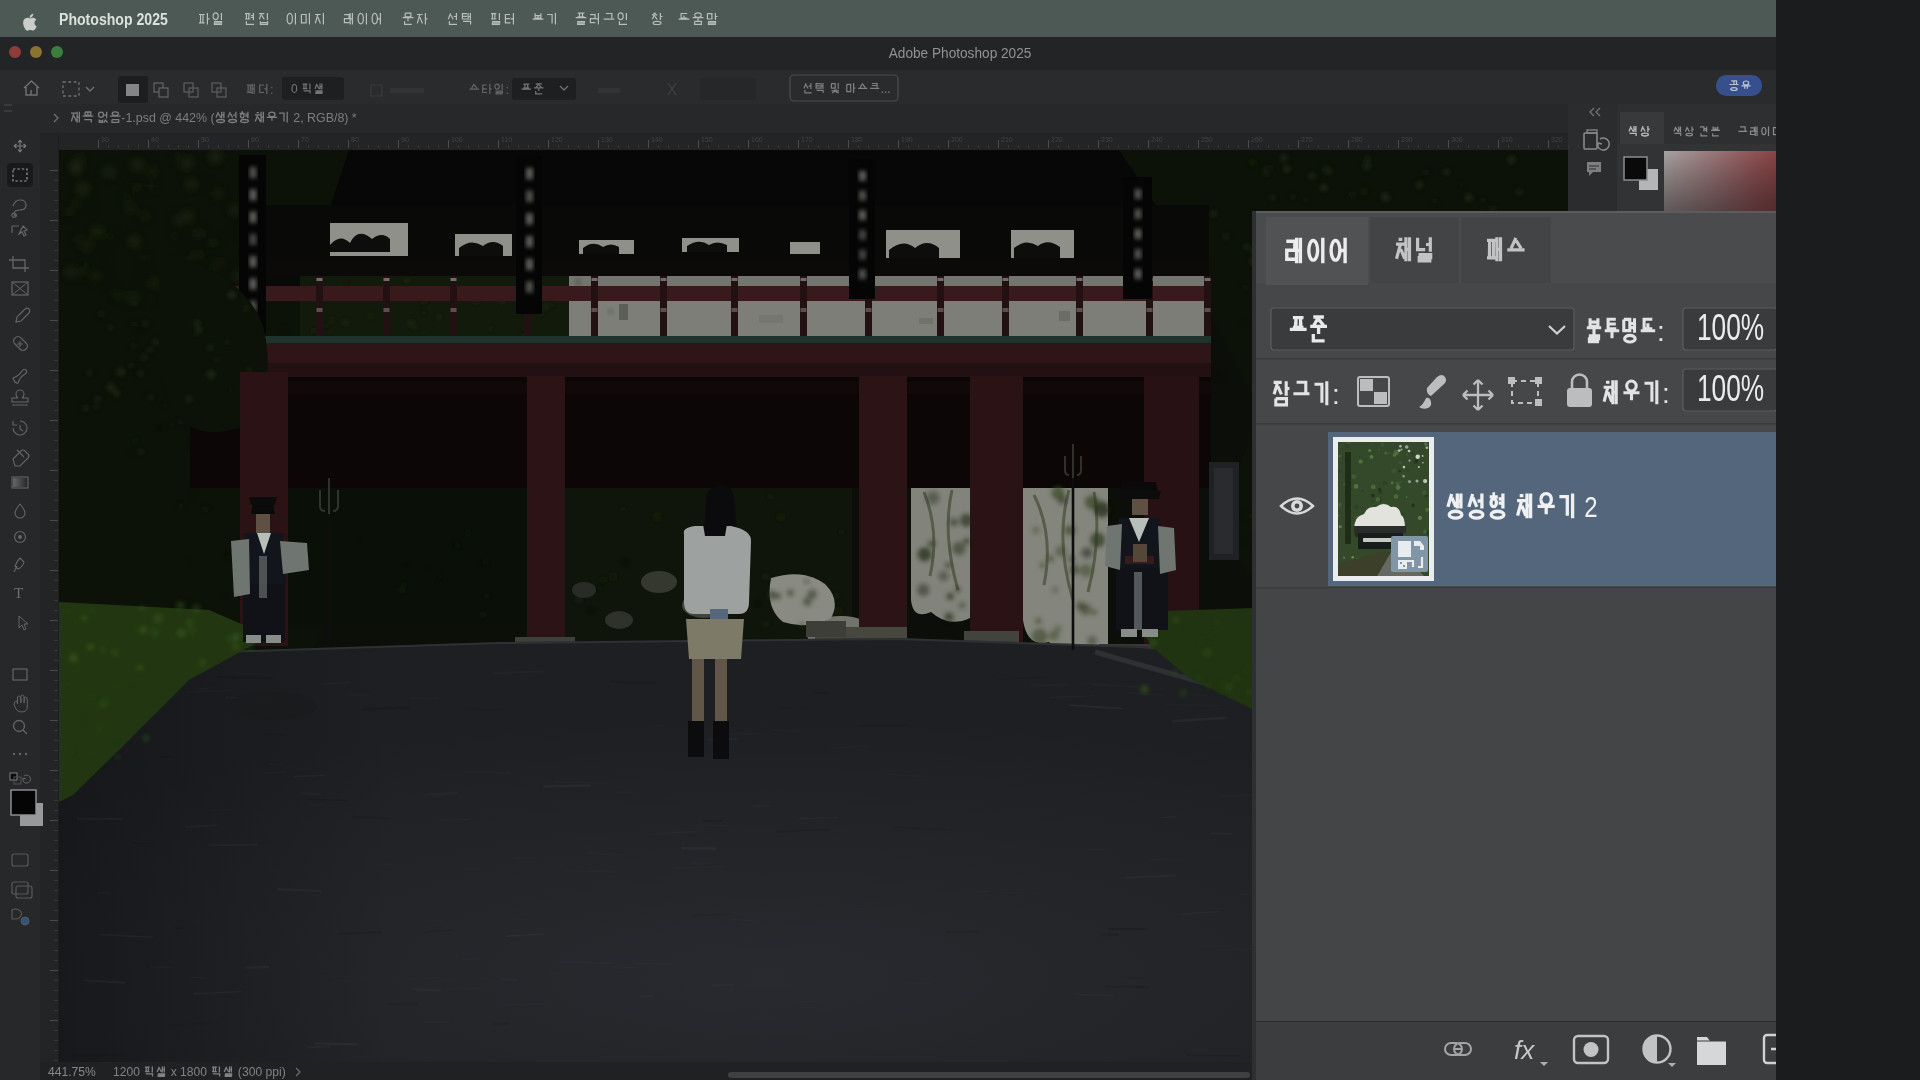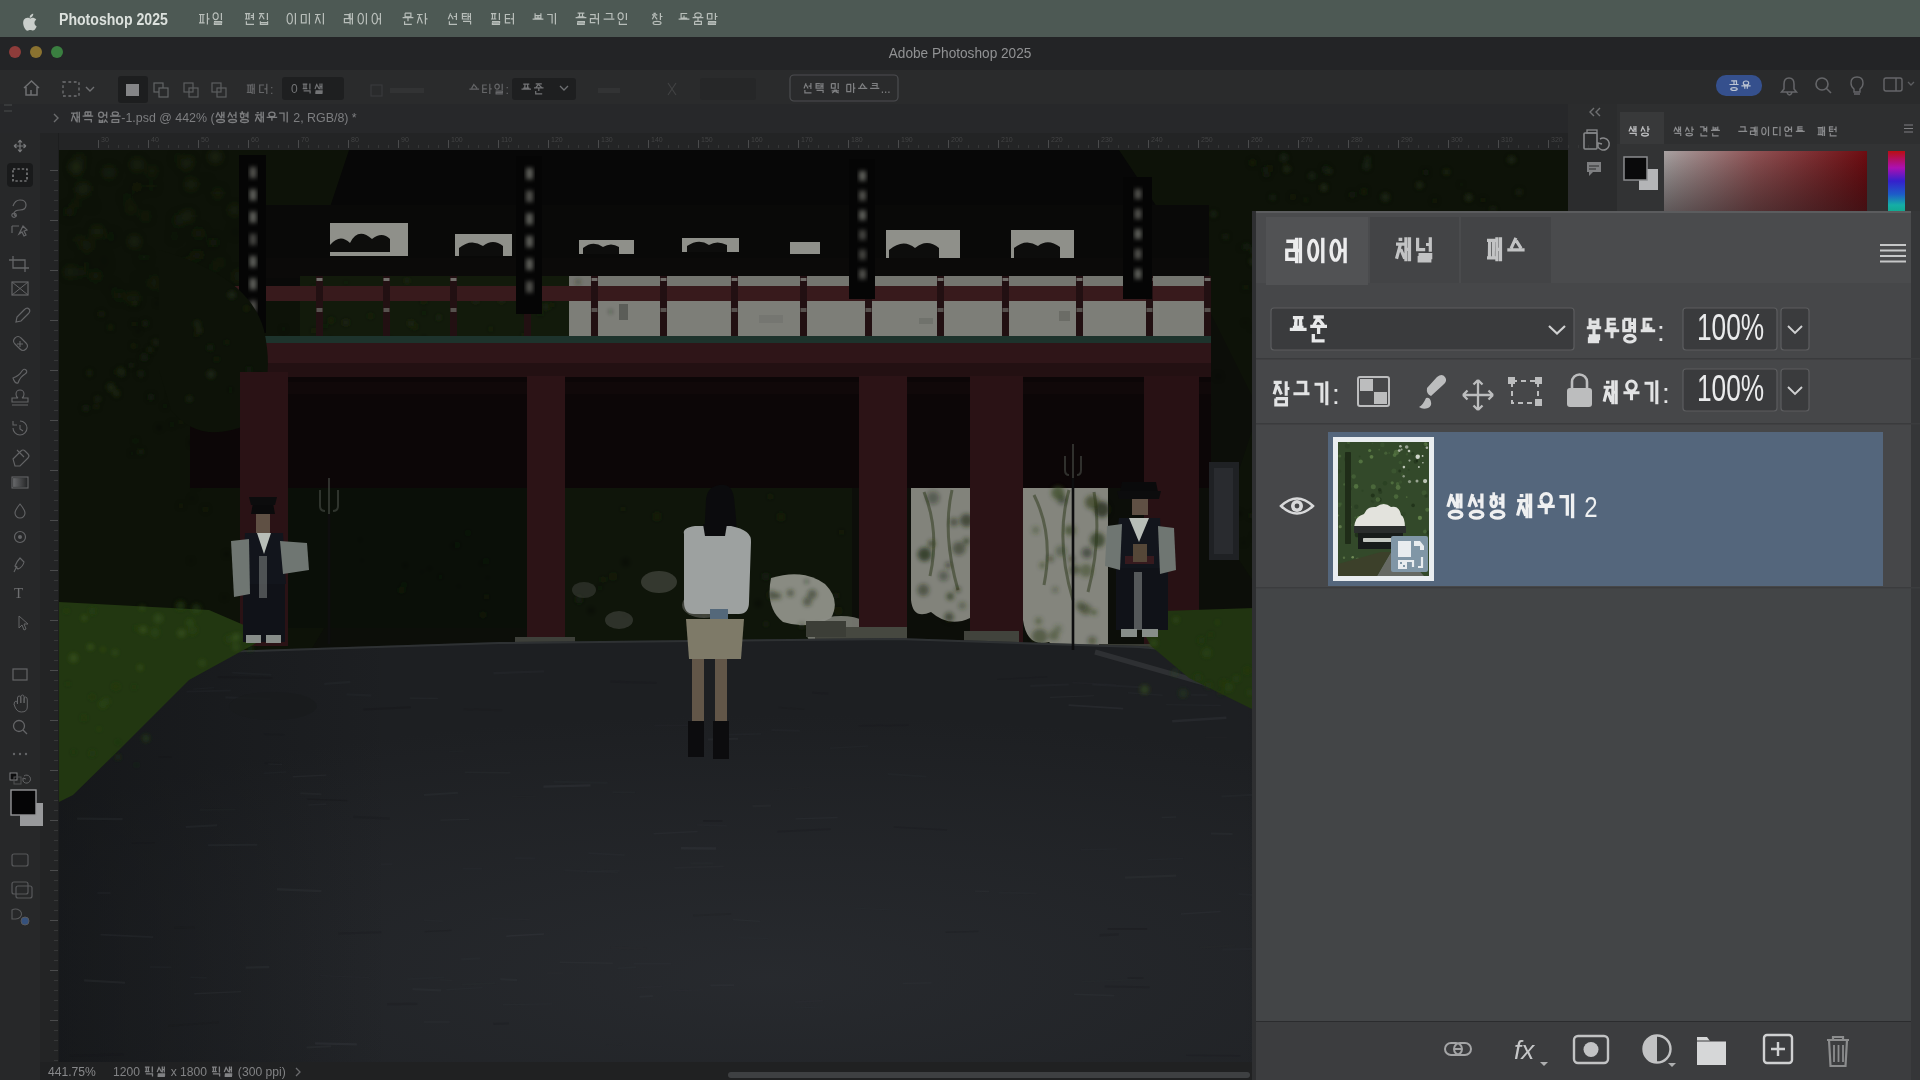--- a/index.html
+++ b/index.html
@@ -1,14 +1,14 @@
 <!DOCTYPE html>
 <html><head><meta charset="utf-8"><style>
 html,body{margin:0;padding:0;background:#1b1c1d;font-family:"Liberation Sans",sans-serif;}
-#root{position:relative;width:1920px;height:1080px;overflow:hidden;background:#232425;}
+#root{position:relative;width:1776px;height:1080px;overflow:hidden;background:#232425;}
 .abs{position:absolute;}
 </style></head><body>
 <div id="root">
 <div class="abs" style="left:0;top:0;width:1920px;height:37px;background:#4d5954"></div>
 <div class="abs" style="left:0;top:37px;width:1920px;height:33px;background:#232426"></div>
 <div class="abs" style="left:0;top:70px;width:1920px;height:34px;background:#2a2b2c;border-bottom:1px solid #222324"></div>
 <div class="abs" style="left:0;top:104px;width:1920px;height:29px;background:#27282a"></div>
 <div class="abs" style="left:40px;top:133px;width:1528px;height:17px;background:#232425;border-bottom:1px solid #1d1e1f"></div>
 <div class="abs" style="left:40px;top:133px;width:18px;height:929px;background:#232425;border-right:1px solid #1d1e1f"></div>
 <div class="abs" style="left:0;top:133px;width:40px;height:947px;background:#272829"></div>

